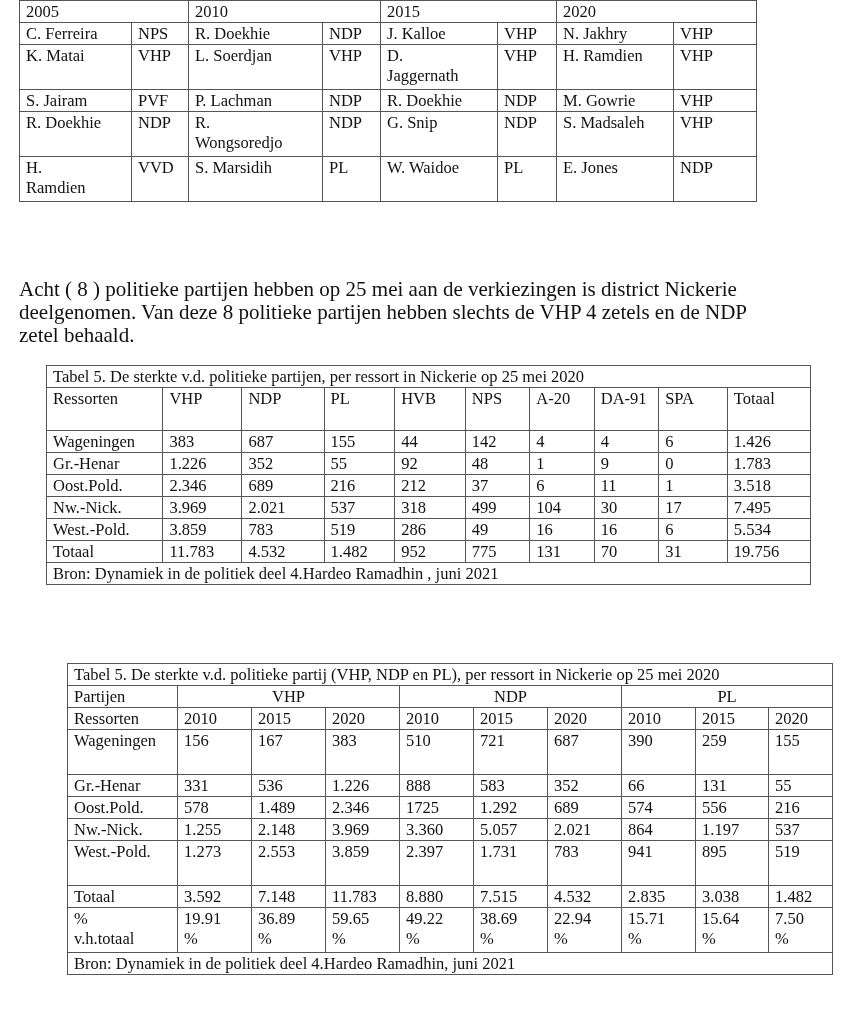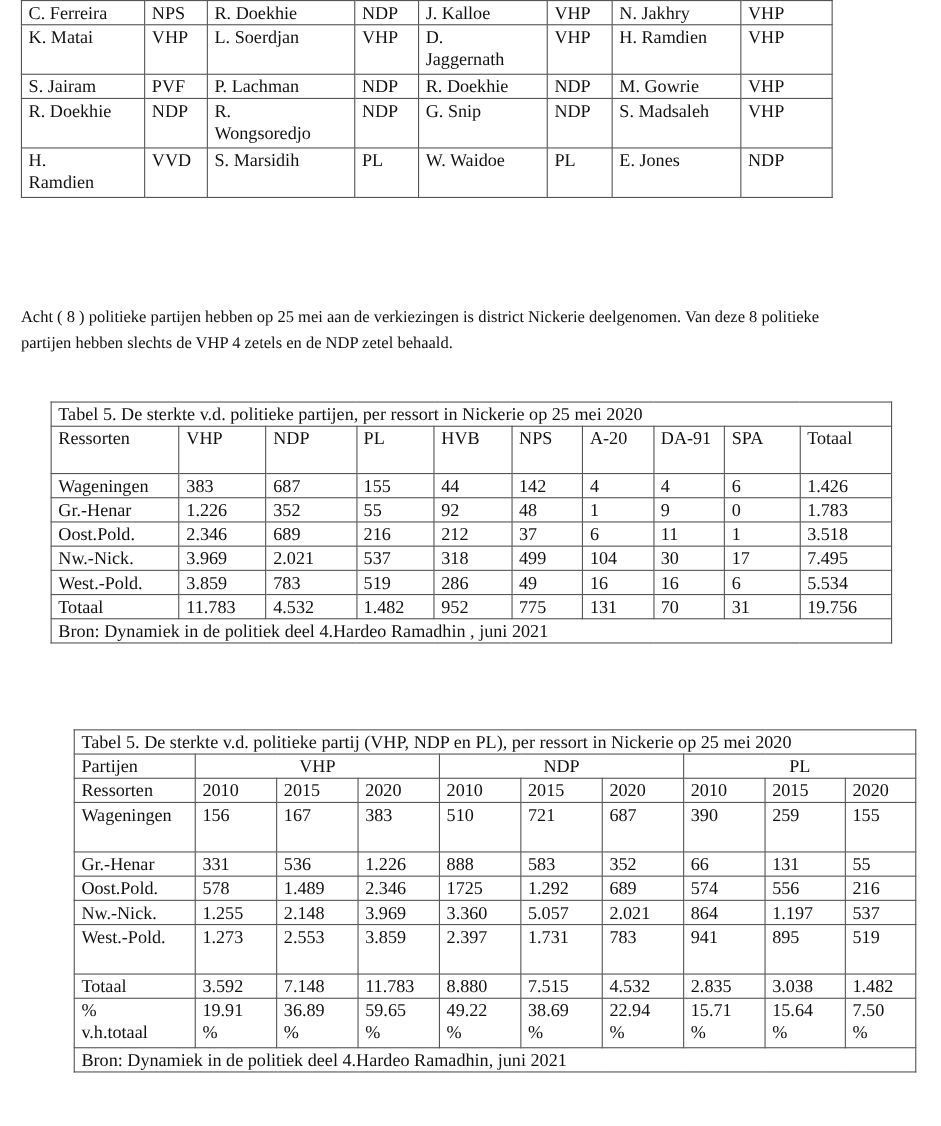--- a/index.html
+++ b/index.html
@@ -6,39 +6,45 @@
   body {
     width: 855px; height: 1024px; position: relative; overflow: hidden;
     font-family: "Liberation Serif", "DejaVu Serif", serif;
     color: #111; font-size: 16.5px; line-height: 20px;
   }
   table { border-collapse: collapse; position: absolute; table-layout: fixed; }
   td { border: 1px solid #555; vertical-align: top; padding: 1px 6px 0 6px; white-space: normal; word-break: break-word; }
   td.c { text-align: center; }
   #t4 { left: 19px; top: 0px; width: 737px; }
   #t4 td { height: 20px; }
-  #para { position: absolute; left: 19px; top: 278px; width: 760px; font-size: 15px; line-height: 23px; }
+  #para { position: absolute; left: 19px; top: 278px; width: 760px; font-size: 21px; line-height: 23px; }
   #t5 { left: 19px; top: 365px; width: 765px; margin-left: 27px; }
   #t6 { left: 19px; top: 663px; width: 765px; margin-left: 48px; }
 </style>
 </head>
 <body>
 
 <table id="t4">
   <colgroup>
     <col style="width:112px">
       <col style="width:57px">
     <col style="width:134px">
       <col style="width:58px">
     <col style="width:117px">
       <col style="width:59px">
     <col style="width:117px">
       <col style="width:83px">
   </colgroup>
   <tbody>
+  <tr>
+    <td colspan="2">2005</td>
+    <td colspan="2">2010</td>
+    <td colspan="2">2015</td>
+    <td colspan="2">2020</td>
+  </tr>
   <tr>
     <td>C. Ferreira</td>
         <td>NPS</td>
     <td>R. Doekhie</td>
         <td>NDP</td>
     <td>J. Kalloe</td>
         <td>VHP</td>
     <td>N. Jakhry</td>
         <td>VHP</td>
   </tr>

